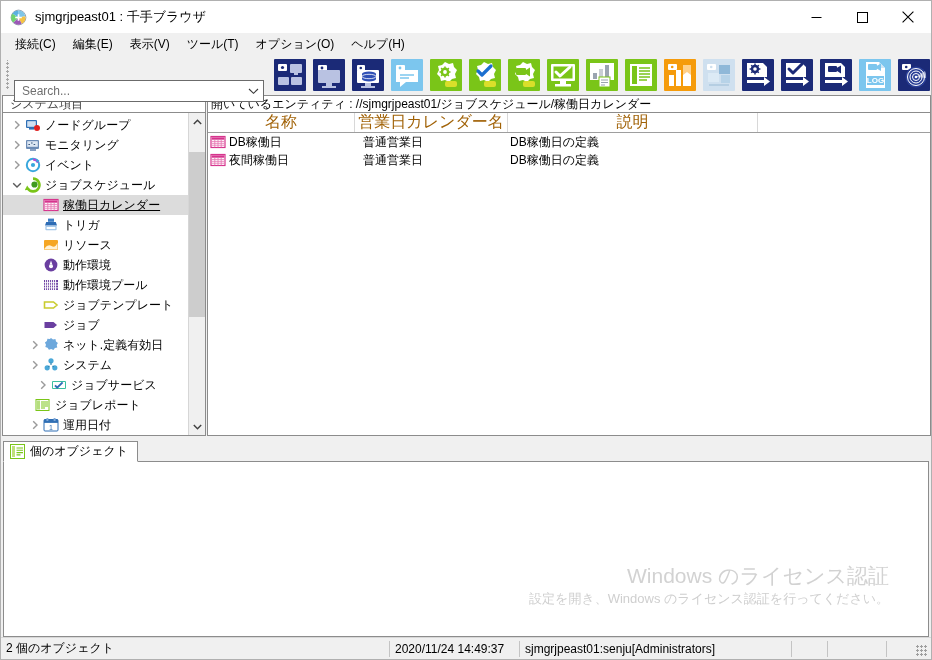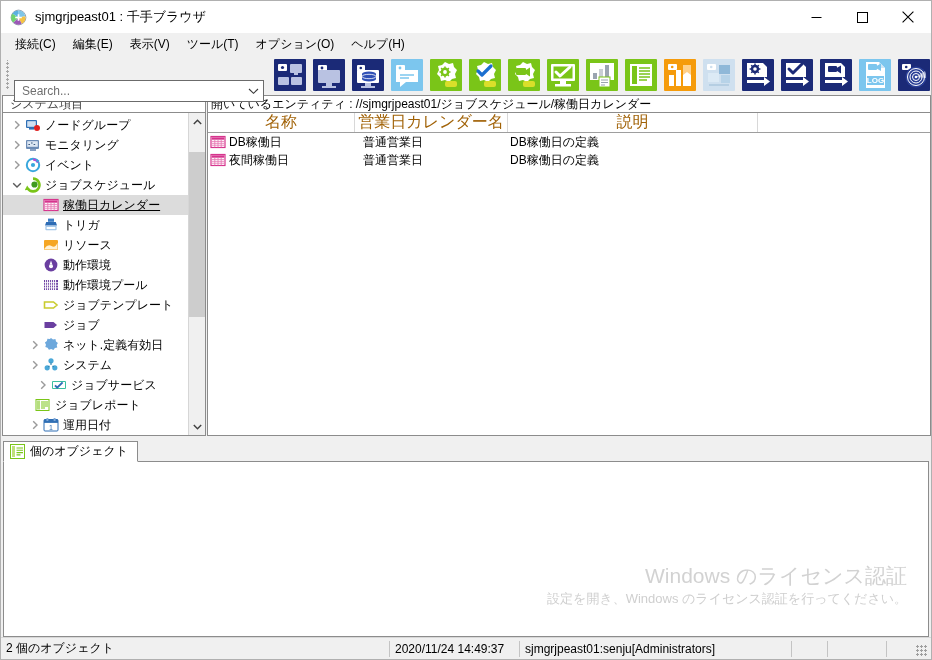--- a/index.html
+++ b/index.html
@@ -231,21 +231,21 @@
   }
   .outbody {
     flex: 1;
     background: #fff;
     border: 1px solid #8c8c8c;
     border-top: none;
   }
   
   .watermark {
     position: absolute;
-    right: 22px; bottom: 28px;
+    right: 40px; bottom: 28px;
     text-align: right;
     pointer-events: none;
     user-select: none;
   }
   .wm1 { font-size: 21px; color: #d2d2d2; line-height: 27px; }
   .wm2 { font-size: 13px; color: #cfcfcf; line-height: 20px; }
   
   .statusbar {
     height: 22px; flex: 0 0 22px;
     background: #f0f0f0;

